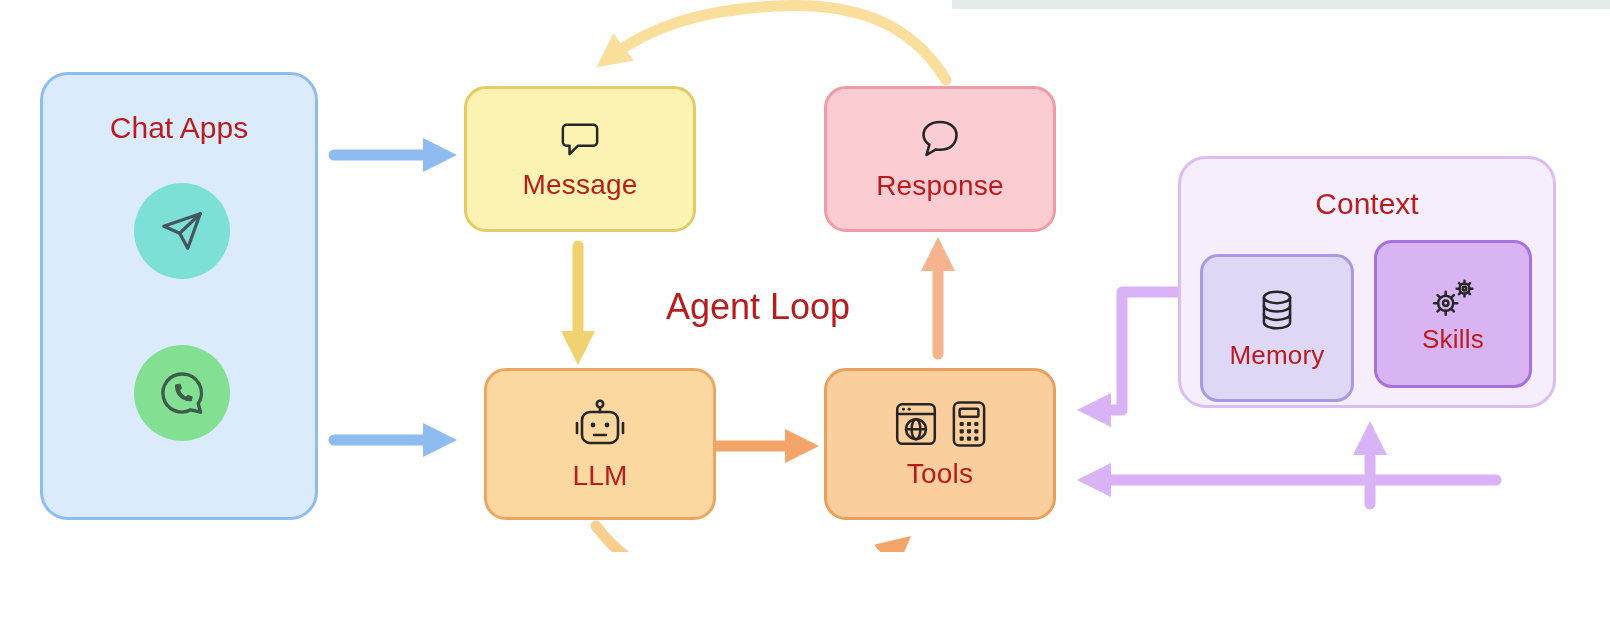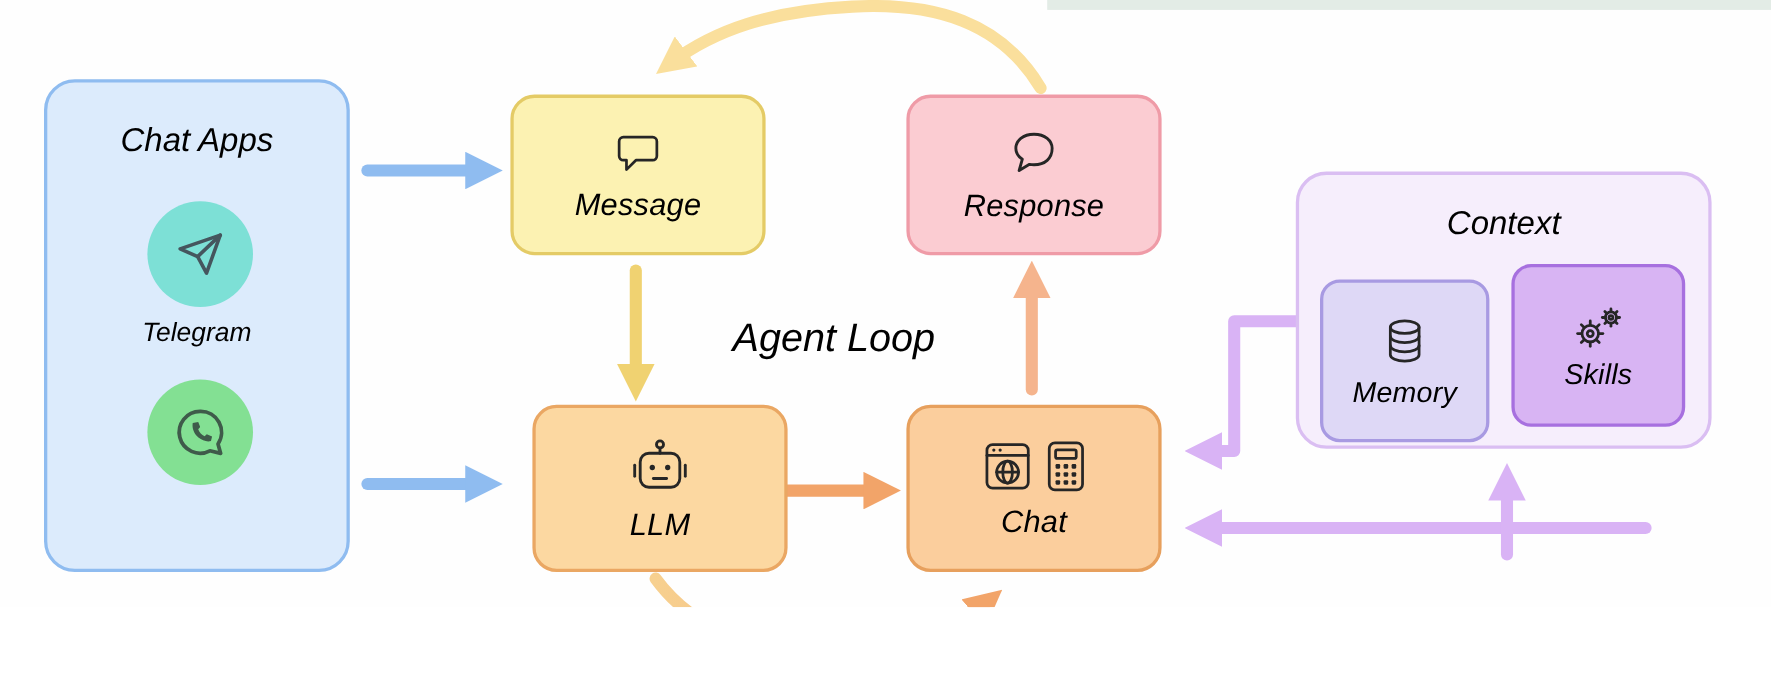--- a/index.html
+++ b/index.html
@@ -1,18 +1,18 @@
 <!DOCTYPE html>
 <html><head>
 <meta charset="utf-8">
 <style>
   html,body{margin:0;padding:0;background:#ffffff;}
   #canvas{
     position:relative;width:1610px;height:552px;background:#fefefe;overflow:hidden;
-    font-family:"Liberation Sans", sans-serif;color:#000000;font-style:italic;
+    font-family:"Liberation Sans", sans-serif;color:#b91c1c;
   }
   .abs{position:absolute;}
   
   #arrow-layer{position:absolute;left:0;top:0;width:1610px;height:626px;pointer-events:none;z-index:1;}
   
   .node{
     position:absolute;display:flex;flex-direction:column;align-items:center;justify-content:center;
     gap:8px;border:3px solid;border-radius:22px;z-index:2;box-sizing:border-box;
   }
   .node-label{font-size:28px;line-height:1;letter-spacing:.2px;}
@@ -95,21 +95,20 @@
 
   <div id="chatapps" class="panel">
     <div class="panel-title">Chat Apps</div>
 
     <div id="tg-circle" class="app-circle">
       <svg width="46" height="46" viewBox="0 0 24 24" fill="none" stroke="#45565e" stroke-width="1.7" stroke-linecap="round" stroke-linejoin="round">
         <path d="M21.5 3 L10.8 13.2"></path>
         <path d="M21.5 3 L15 21 L10.8 13.2 L2.5 9.5 Z"></path>
       </svg>
     </div>
-    <div id="tg-label" class="app-label">Telegram</div>
 
     <div id="wa-circle" class="app-circle">
       <svg width="48" height="48" viewBox="0 0 24 24" fill="none" stroke="#3f5b4a" stroke-width="1.7" stroke-linecap="round" stroke-linejoin="round">
         <path d="M12 2.5 a9.5 9.5 0 1 0 4.4 17.9 L21.3 21.6 l-1.2 -4.3 A9.5 9.5 0 0 0 12 2.5 z"></path>
         <path d="M8.6 7.8 c-.4 2.4 .6 4.9 2.6 6.6 1.7 1.4 3.9 2.1 5.7 1.6 l.5 -2.1 -2.4 -1 -1 .9 c-1.3 -.6 -2.4 -1.8 -2.9 -3.2 l.9 -1 -.9 -2.3 z" fill="#3f5b4a" stroke="none"></path>
       </svg>
     </div>
   </div>
 
   <div id="message" class="node">
@@ -168,21 +167,21 @@
           <rect x="22" y="21" width="4" height="4" rx="1" fill="#262626" stroke="none"></rect>
           <rect x="8" y="28" width="4" height="4" rx="1" fill="#262626" stroke="none"></rect>
           <rect x="15" y="28" width="4" height="4" rx="1" fill="#262626" stroke="none"></rect>
           <rect x="22" y="28" width="4" height="4" rx="1" fill="#262626" stroke="none"></rect>
           <rect x="8" y="35" width="4" height="4" rx="1" fill="#262626" stroke="none"></rect>
           <rect x="15" y="35" width="4" height="4" rx="1" fill="#262626" stroke="none"></rect>
           <rect x="22" y="35" width="4" height="4" rx="1" fill="#262626" stroke="none"></rect>
         </svg>
       </span>
     </span>
-    <span class="node-label">Chat</span>
+    <span class="node-label">Tools</span>
   </div>
 
   <div id="agent-loop" class="abs">Agent Loop</div>
 
   <div id="context" class="panel">
     <div class="panel-title">Context</div>
   </div>
 
   <div id="memory" class="node">
     <span>

